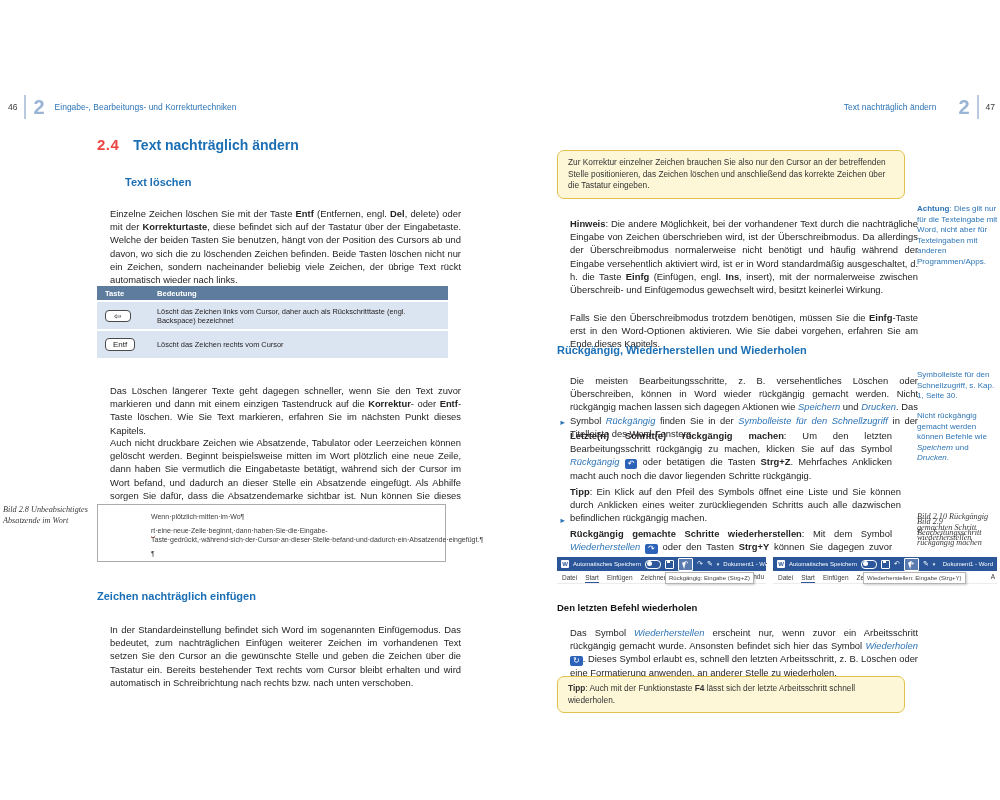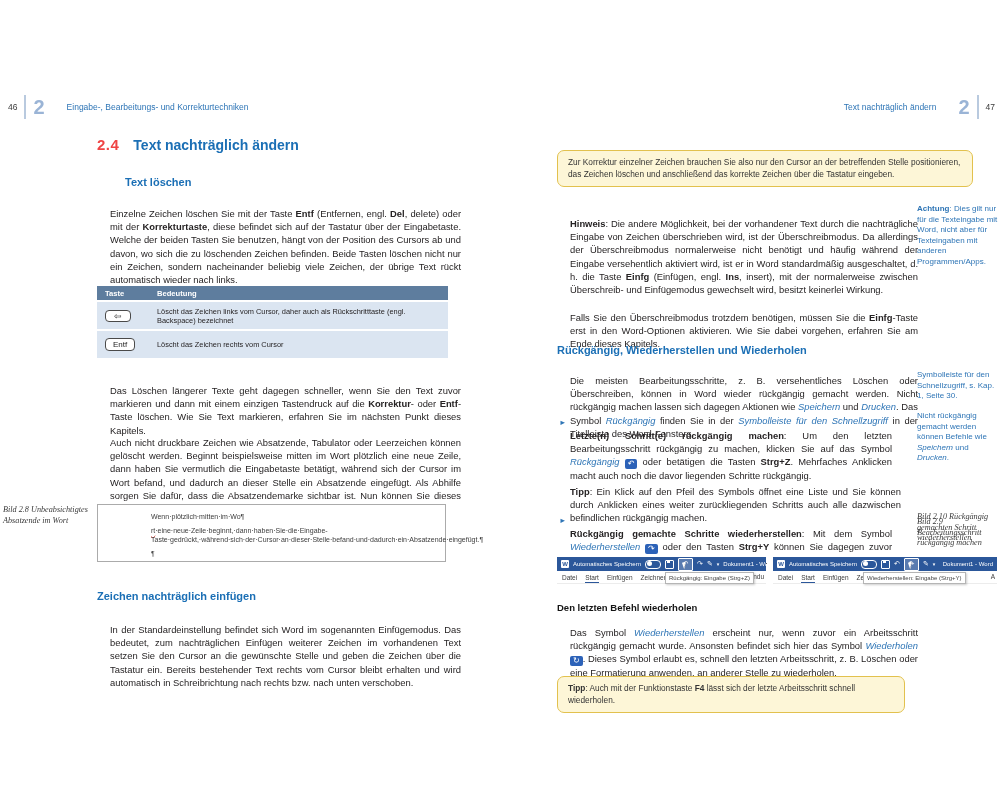--- a/index.html
+++ b/index.html
@@ -6,21 +6,21 @@
   body{width:1000px;height:800px;background:#ffffff;font-family:"Liberation Sans",sans-serif;color:#262324;}
   .sheet{position:relative;width:1000px;height:800px;background:#fff;overflow:hidden;}
 
   
   .runhead{position:absolute;top:92px;height:30px;display:flex;align-items:center;}
   .rh-left{left:8px;}
   .rh-right{right:5px;}
   .rh-pagenum{font-size:8.5px;color:#3a3a3a;}
   .rh-rule{width:2px;height:24px;background:#b9cadf;margin:0 7px;}
   .rh-chap{font-size:20px;font-weight:700;color:#9ab4d6;}
-  .rh-title{font-size:8.5px;color:#2e75b6;margin-left:22px;}
+  .rh-title{font-size:8.5px;color:#2e75b6;margin-left:10px;}
   .rh-right .rh-title{margin-left:0;margin-right:22px;}
 
   
   .colL{position:absolute;left:97px;top:0;width:351px;height:800px;}
   .colR{position:absolute;left:557px;top:0;width:348px;height:800px;}
   .abs{position:absolute;left:0;}
 
   p.body, div.body{font-size:9.4px;line-height:13.2px;text-align:justify;margin:13px;}
   .r-b{font-weight:700;}
   .r-i{font-style:italic;}
@@ -139,21 +139,21 @@
 
     <h2 class="abs h2" style="top:590px;">Zeichen nachträglich einfügen</h2>
 
     <div class="abs body" style="top:610px;width:351px;">In der Standardeinstellung befindet sich Word im sogenannten Einfügemodus. Das bedeutet, zum nachträglichen Einfügen weiterer Zeichen im vorhandenen Text setzen Sie den Cursor an die gewünschte Stelle und geben die Zeichen über die Tastatur ein. Bereits bestehender Text rechts vom Cursor bleibt erhalten und wird automatisch in Schreibrichtung nach rechts bzw. nach unten verschoben.</div>
   </div>
 
   <div class="mnote-serif mnL" style="top:505px;">Bild 2.8 Unbeabsichtigtes Absatzende im Wort</div>
 
   <div class="colR">
 
-    <div class="abs callout" style="top:150px;width:416px;">Zur Korrektur einzelner Zeichen brauchen Sie also nur den Cursor an der betreffenden Stelle positionieren, das Zeichen löschen und anschließend das korrekte Zeichen über die Tastatur eingeben.</div>
+    <div class="abs callout" style="top:150px;width:348px;">Zur Korrektur einzelner Zeichen brauchen Sie also nur den Cursor an der betreffenden Stelle positionieren, das Zeichen löschen und anschließend das korrekte Zeichen über die Tastatur eingeben.</div>
 
     <div class="abs body" style="top:204px;width:348px;"><span class="r-b">Hinweis</span><span>: Die andere Möglichkeit, bei der vorhandener Text durch die nachträgliche Eingabe von Zeichen überschrieben wird, ist der Überschreibmodus. Da allerdings der Überschreibmodus normalerweise nicht benötigt und häufig während der Eingabe versehentlich aktiviert wird, ist er in Word standardmäßig ausgeschaltet, d. h. die Taste </span><span class="r-b">Einfg</span><span> (Einfügen, engl. </span><span class="r-b">Ins</span><span>, insert), mit der normalerweise zwischen Überschreib- und Einfügemodus gewechselt wird, besitzt keinerlei Wirkung.</span></div>
 
     <div class="abs body" style="top:298px;width:348px;"><span>Falls Sie den Überschreibmodus trotzdem benötigen, müssen Sie die </span><span class="r-b">Einfg</span><span>-Taste erst in den Word-Optionen aktivieren. Wie Sie dabei vorgehen, erfahren Sie am Ende dieses Kapitels.</span></div>
 
     <h2 class="abs h2" style="top:344px;">Rückgängig, Wiederherstellen und Wiederholen</h2>
 
     <div class="abs body" style="top:361px;width:348px;"><span>Die meisten Bearbeitungsschritte, z. B. versehentliches Löschen oder Überschreiben, können in Word wieder rückgängig gemacht werden. Nicht rückgängig machen lassen sich dagegen Aktionen wie </span><span class="r-ib">Speichern</span><span> und </span><span class="r-ib">Drucken</span><span>. Das Symbol </span><span class="r-ib">Rückgängig</span><span> finden Sie in der </span><span class="r-ib">Symbolleiste für den Schnellzugriff</span><span> in der Titelleiste des Word-Fensters.</span></div>
 
     <div class="bullet" style="top:416px;width:348px;">

